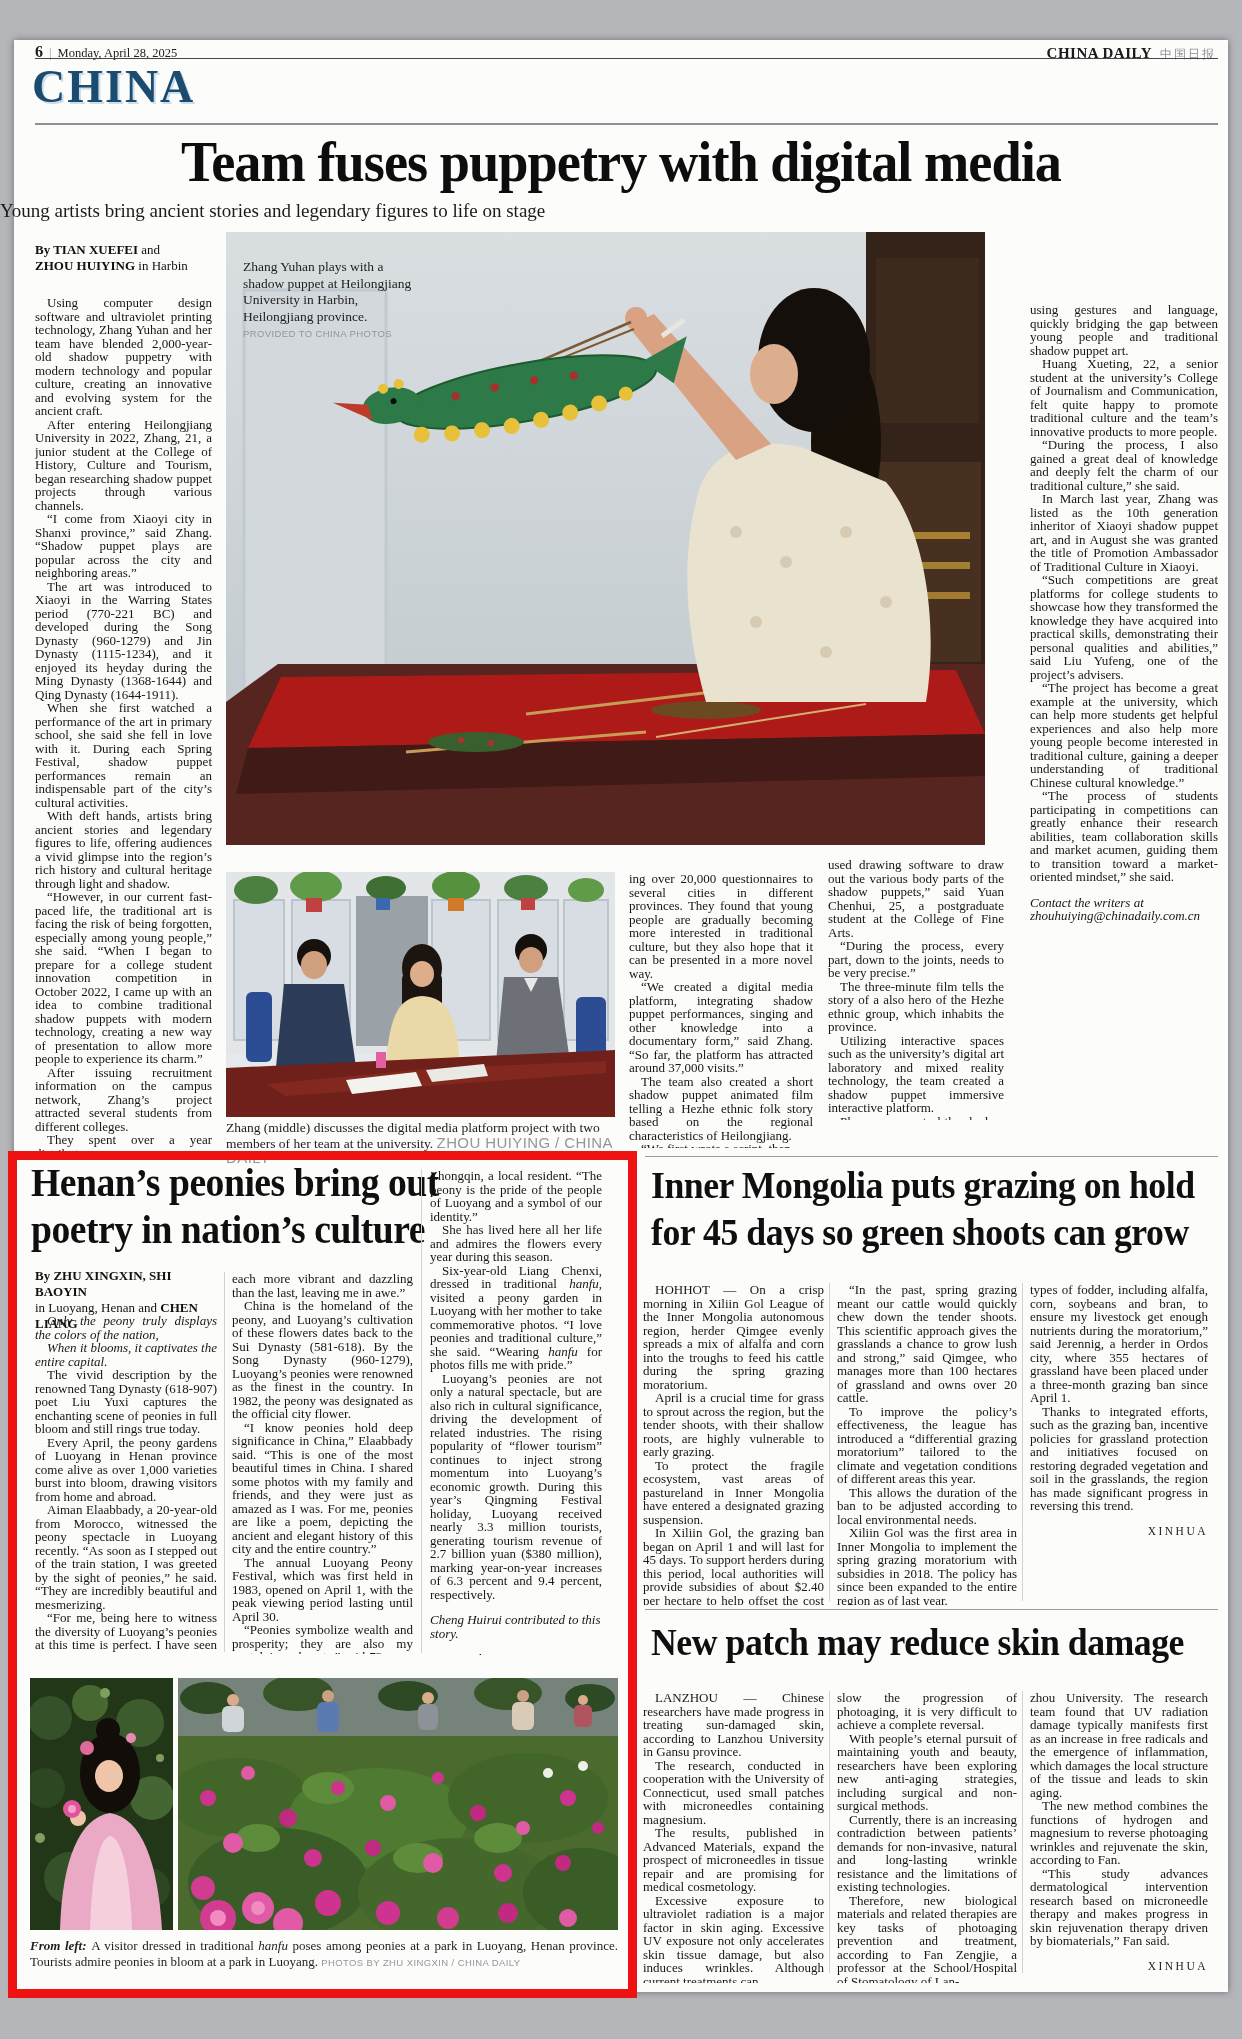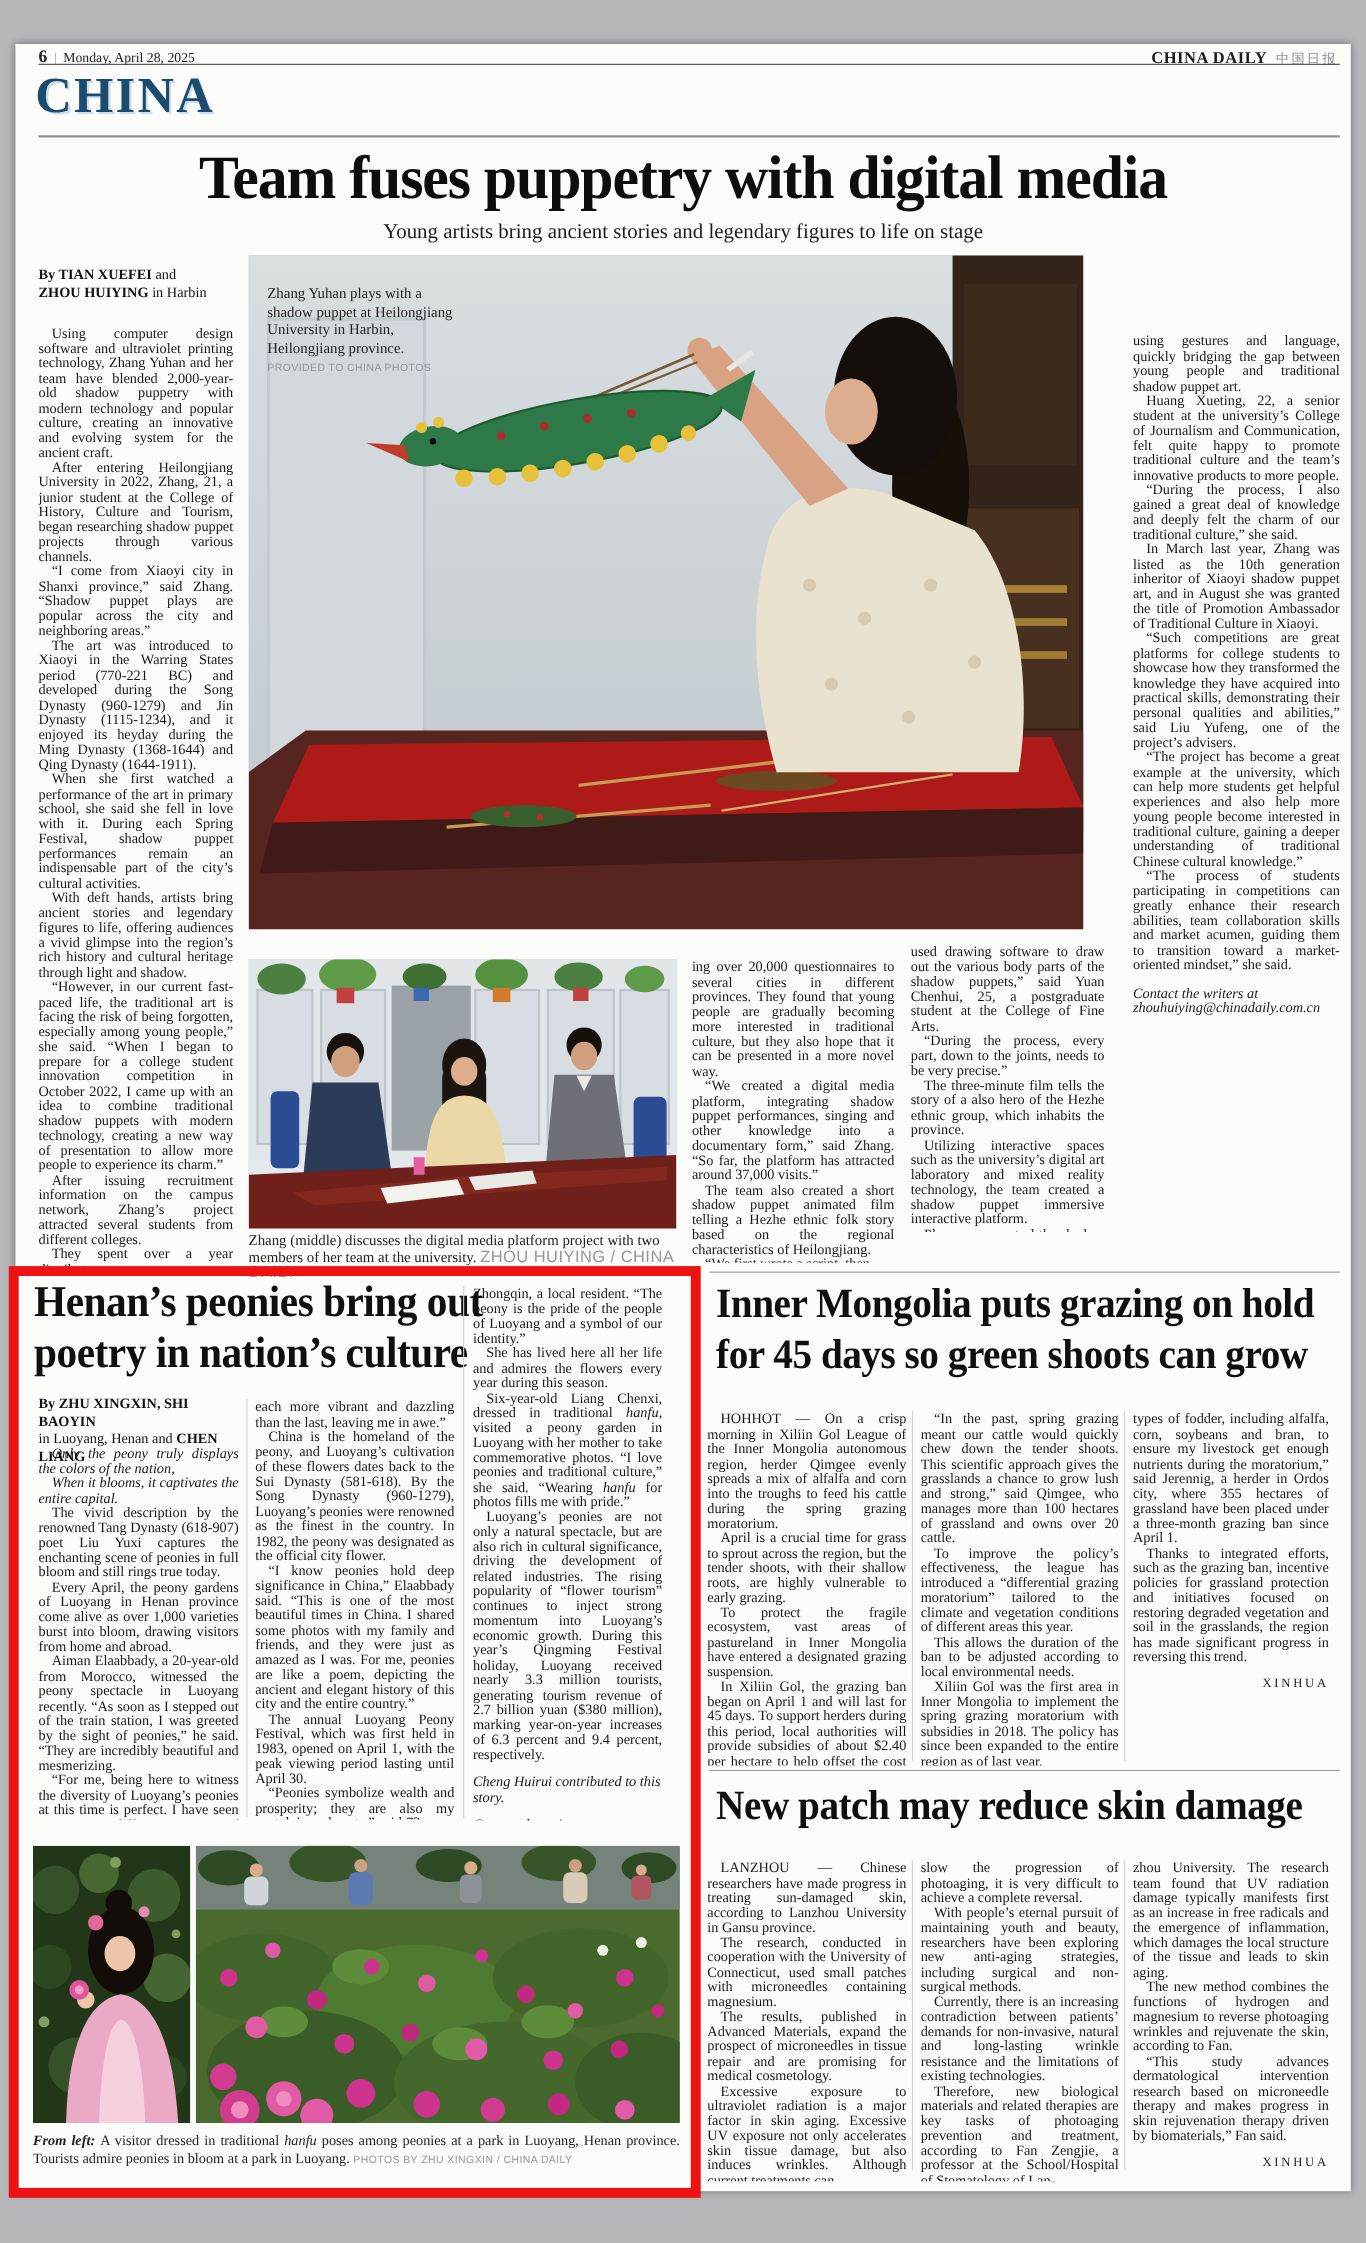--- a/index.html
+++ b/index.html
@@ -14,21 +14,21 @@
   .topbar-left b{font-size:16px}
   .topbar-left .sep{color:#9a9a9a;padding:0 6px}
   .topbar-right{right:26px;top:45px;font-size:15px;font-weight:bold;letter-spacing:.5px;color:#1a1a1a}
   .topbar-right .cn{font-weight:normal;font-size:12px;color:#8d8f93;margin-left:8px;letter-spacing:2px}
   .rule{background:#474747;height:1px}
   .rule.thick{height:2px;background:#8f9094}
   .section-title{left:32px;top:60px;font-size:46px;font-weight:bold;color:#1c4b70;letter-spacing:2px;
                  text-shadow:2px 2px 0 rgba(150,185,215,.45)}
   .h-main{left:0;top:130px;width:1242px;text-align:center;font-weight:bold;font-size:56px;
           letter-spacing:-1px;color:#0d0d0d;transform:scaleX(.97)}
-  .h-sub{left:0;top:200px;width:1242px;text-align:center;font-size:19px;color:#1b1b1b}
+  .h-sub{left:0;top:200px;width:1242px;text-align:left;font-size:19px;color:#1b1b1b}
   .h2{font-weight:bold;color:#0f0f0f;letter-spacing:-.5px;transform:scaleX(.94);transform-origin:0 0}
   .h2.peony{font-size:40px;line-height:47px}
   .h2.wide{font-size:38px;line-height:47px}
   
   .byline{font-size:13px;line-height:16px;color:#111}
   .col{font-size:13px;line-height:13.5px;color:#161616;text-align:justify;overflow:hidden}
   .para{text-indent:12px;margin:0}
   .cont .para:first-child{text-indent:0}
   .para.lede{font-style:italic}
   .para.i{font-style:italic;text-indent:0;text-align:left}

